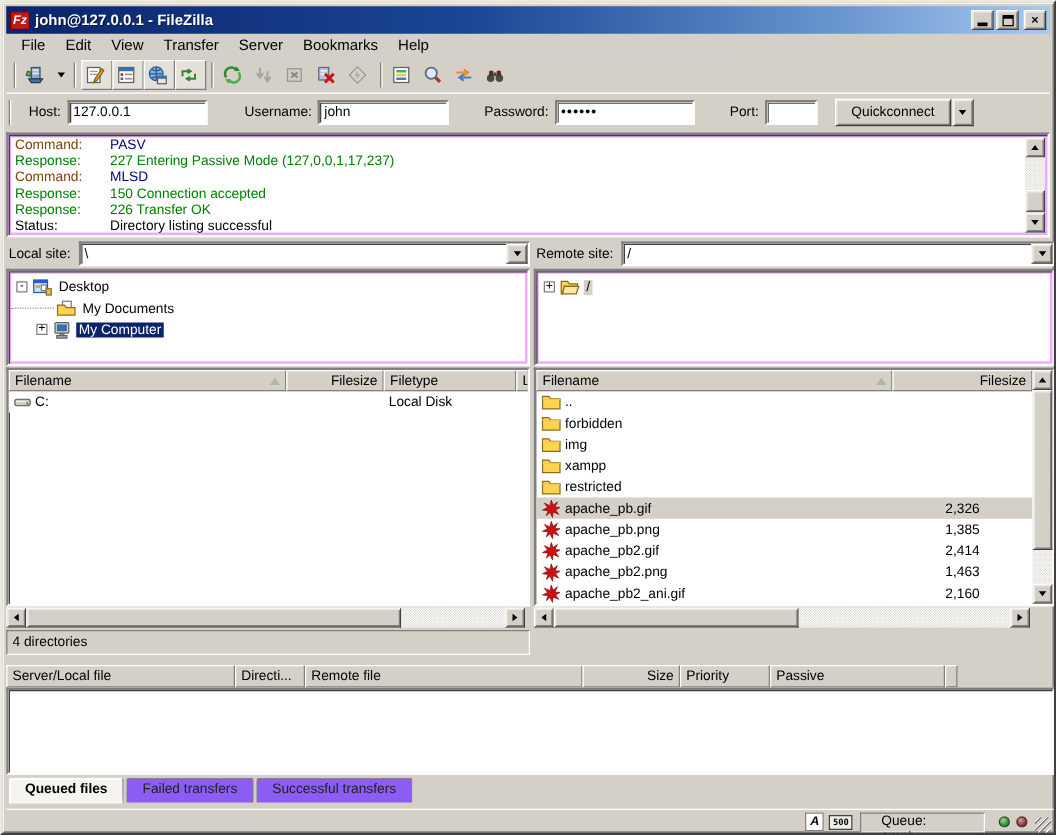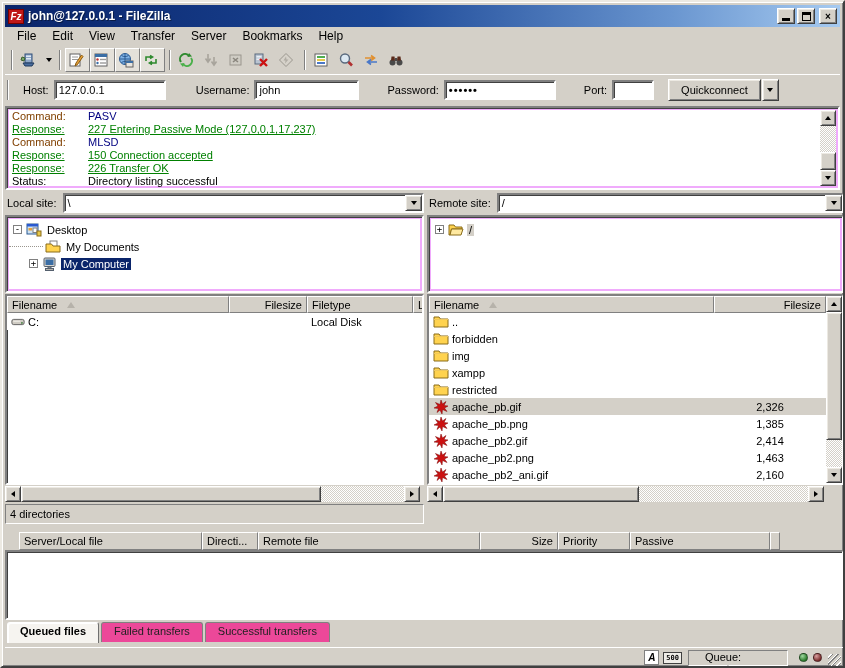--- a/index.html
+++ b/index.html
@@ -44,21 +44,21 @@
     border:2px solid; border-color:#808080 #ffffff #ffffff #808080; box-shadow: inset 1px 1px 0 #404040; }
   .qc-btn { height:22px; padding:0 12px; font-size:11px; margin-left:14px; }
   .qc-btn-arrow { width:17px; height:22px; display:flex; align-items:center; justify-content:center; margin-left:1px; }
 
   
   .logbox { top:104px; left:3px; width:835px; height:84px; overflow:hidden; }
   .log-inner { position:absolute; inset:2px; background:#fff; padding-right:16px; }
   .log-line { display:flex; line-height:13px; height:13px; padding-left:3px; white-space:nowrap; }
   .log-label { width:76px; flex:none; }
   .log-command .log-label { color:#804000; } .log-command .log-text { color:#000080; }
-  .log-response .log-label, .log-response .log-text { color:#008000;text-decoration:underline; }
+  .log-response .log-label, .log-response .log-text { color:#008000; }
   .log-status .log-label, .log-status .log-text { color:#000; }
 
   
   .sb-btn { background:#d4d0c8; border:1px solid; border-color:#ffffff #404040 #404040 #ffffff;
     box-shadow: inset 1px 1px 0 #ece9e2, inset -1px -1px 0 #808080; display:flex; align-items:center; justify-content:center; }
   .sb-track { background-color:#fff;
     background-image:linear-gradient(45deg,#d4d0c8 25%,transparent 25%,transparent 75%,#d4d0c8 75%),
                      linear-gradient(45deg,#d4d0c8 25%,transparent 25%,transparent 75%,#d4d0c8 75%);
     background-size:2px 2px; background-position:0 0,1px 1px; }
   .tri { width:0; height:0; }
@@ -84,39 +84,39 @@
   .expander { width:9px; height:9px; background:#fff; border:1px solid #808080; font-size:9px; line-height:7px;
     text-align:center; flex:none; margin-right:4px; font-family:"DejaVu Sans Mono",monospace; }
   .tree-label { padding:0 2px; }
   .tree-label.sel-active { background:#0a246a; color:#fff; }
   .tree-label.sel-inactive { background:#d4d0c8; }
   .icon16 { width:16px; height:16px; flex:none; margin-right:3px; }
 
   .listwrap { position:absolute; top:102px; left:0; right:0; height:191px; background:#fff;
     border:2px solid; border-color:#808080 #ffffff #ffffff #808080; box-shadow: inset 1px 1px 0 #404040; overflow:hidden; }
   .listhead { display:flex; height:17px; }
-  .hcell { display:flex; align-items:center; padding:0 4px; font-size:11px; overflow:hidden; white-space:nowrap; flex:none; }
+  .hcell { display:flex; align-items:center; padding:0 4px; font-size:11px; overflow:hidden; white-space:nowrap; flex:none;justify-content:space-between; }
   .hcell.r { justify-content:flex-end; }
   .listbody { background:#fff; }
   .lrow { display:flex; align-items:center; height:17px; white-space:nowrap; }
   .lrow.sel { background:#d4d0c8; }
   .cell { padding:0 4px; overflow:hidden; flex:none; display:flex; align-items:center; }
   .cell.r { justify-content:center; }
   .hscroll { position:absolute; top:294px; height:16px; display:flex; }
   .paneStatus { position:absolute; top:312px; left:0; right:0; height:20px; display:flex; align-items:center;
     padding:0 4px; border:1px solid; border-color:#808080 #ffffff #ffffff #808080; }
   .vscroll { position:absolute; top:0; right:0; bottom:0; width:16px; }
 
   
-  .queuehead { top:530px; left:17px; width:678px; height:18px; display:flex; }
+  .queuehead { top:530px; left:3px; width:678px; height:18px; display:flex; }
   .queuebody { top:548px; left:3px; width:839px; height:70px; background:#fff;
     border:2px solid; border-color:#808080 #ffffff #ffffff #808080; box-shadow: inset 1px 1px 0 #404040; }
   .tabsrow { top:620px; left:3px; width:839px; height:21px; display:flex; align-items:flex-start; padding-left:2px; }
   .tab { height:20px; padding:2px 12px 0 12px; margin-right:2px; font-size:11px;
-    border:1px solid #808080; border-bottom:none; border-radius:3px 3px 0 0; background:#ec4899; color:#222; }
+    border:1px solid #808080; border-bottom:none; border-radius:3px 3px 0 0; background:#8b5cf6; color:#222; }
   .tab.active { background:#f6f4f0; font-weight:bold; height:21px; color:#000;
     border-color:#fff #707070 transparent #fff; box-shadow:inset 1px 1px 0 #fff; }
 
   
   .statusbar { top:645px; left:3px; width:839px; height:20px; border-top:1px solid #fff;
     display:flex; align-items:center; justify-content:flex-end; padding-right:3px; }
   .queue-panel { width:100px; height:16px; display:flex; align-items:flex-start; padding:0 16px; margin:0 6px;
     border:1px solid; border-color:#808080 #ffffff #ffffff #808080; }
   .led { width:9px; height:9px; border-radius:50%; margin-left:5px; border:1px solid rgba(0,0,0,.45); }
   .led-green { background:radial-gradient(circle at 35% 30%, #9fd89f, #2f7d2f 70%); }

